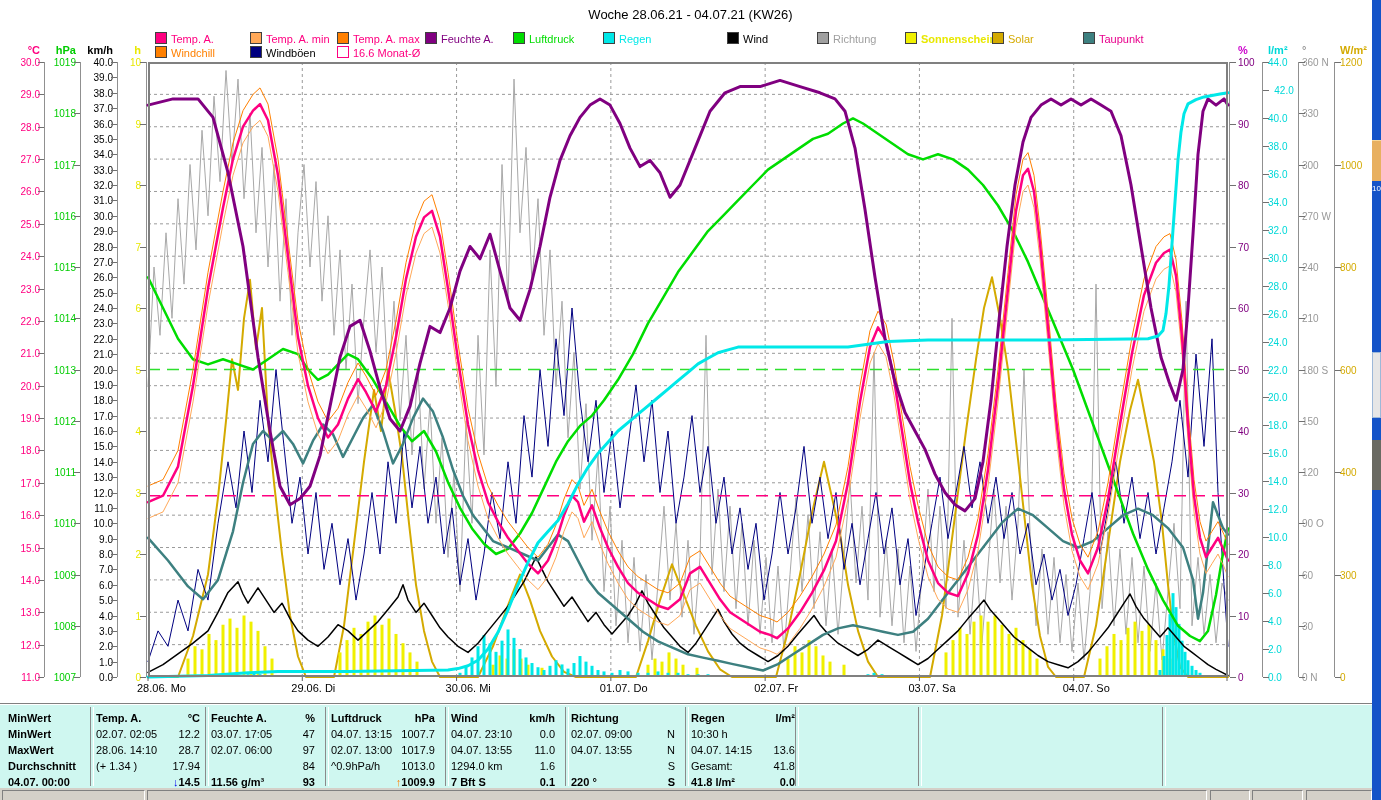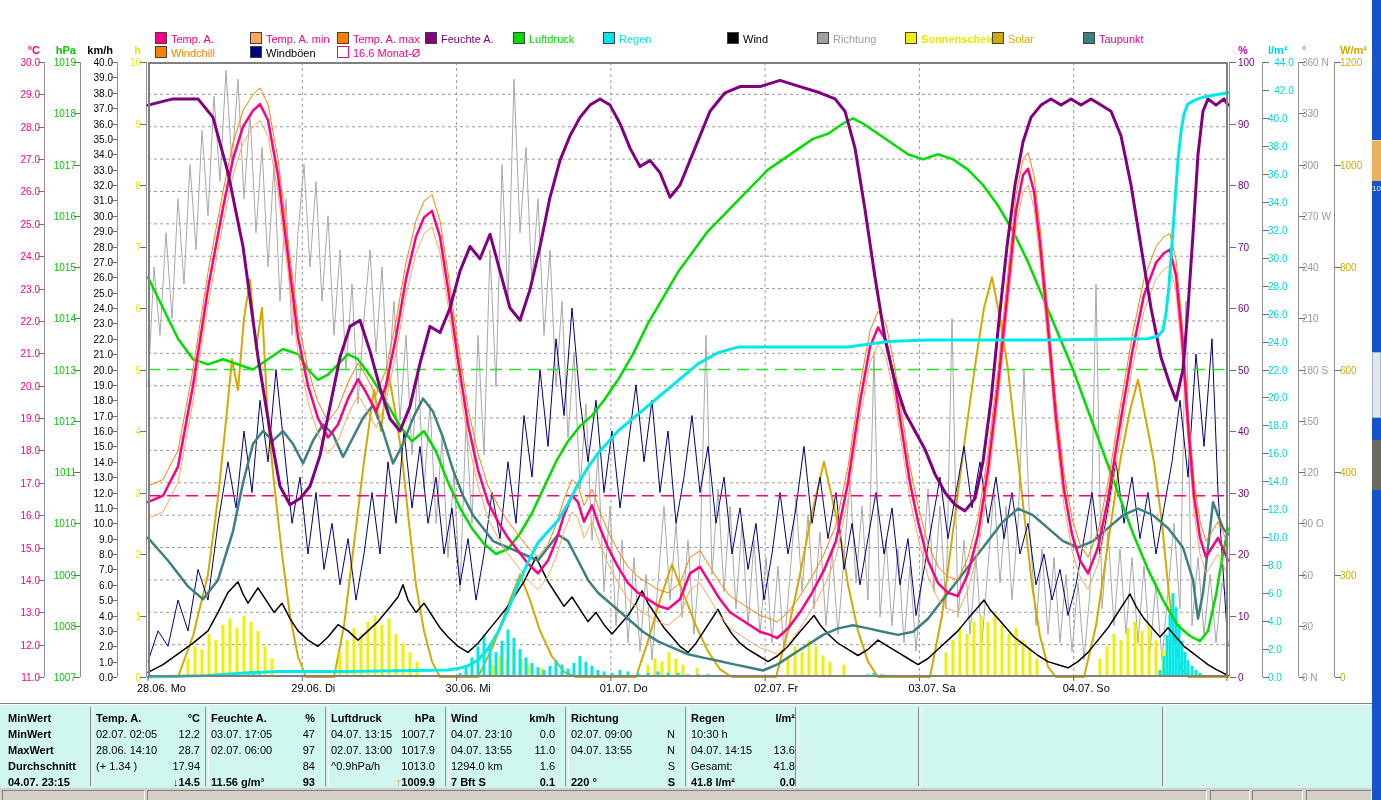--- a/index.html
+++ b/index.html
@@ -29,20 +29,21 @@
   .sseg{position:absolute;top:2px;height:9px;background:#D4D0C8;
         border-top:1px solid #808080;border-left:1px solid #808080;
         border-bottom:1px solid #fff;border-right:1px solid #fff;}
   #desktop-strip{position:absolute;left:1372px;top:0;width:9px;height:800px;background:#1453C8;}
   .frag{position:absolute;left:0;width:9px;}
 </style>
 </head>
 <body>
 
 <div id="app">
+  <div id="title">Woche 28.06.21 - 04.07.21 (KW26)</div>
   <div id="legend">
       <div class="legend-item" style="left: 155px; top: 32px; color: rgb(255, 0, 128);"><span class="legend-box" style="background: rgb(255, 0, 128);"></span><span>Temp. A.</span></div>
       <div class="legend-item" style="left: 250px; top: 32px; color: rgb(255, 0, 128);"><span class="legend-box" style="background: rgb(255, 168, 88);"></span><span>Temp. A. min</span></div>
       <div class="legend-item" style="left: 337px; top: 32px; color: rgb(255, 0, 128);"><span class="legend-box" style="background: rgb(255, 128, 0);"></span><span>Temp. A. max</span></div>
       <div class="legend-item" style="left: 425px; top: 32px; color: rgb(128, 0, 128);"><span class="legend-box" style="background: rgb(128, 0, 128);"></span><span>Feuchte A.</span></div>
       <div class="legend-item" style="left: 513px; top: 32px; color: rgb(0, 221, 0);"><span class="legend-box" style="background: rgb(0, 221, 0);"></span><span>Luftdruck</span></div>
       <div class="legend-item" style="left: 603px; top: 32px; color: rgb(0, 232, 232);"><span class="legend-box" style="background: rgb(0, 232, 232);"></span><span>Regen</span></div>
       <div class="legend-item" style="left: 727px; top: 32px; color: rgb(0, 0, 0);"><span class="legend-box" style="background: rgb(0, 0, 0);"></span><span>Wind</span></div>
       <div class="legend-item" style="left: 817px; top: 32px; color: rgb(160, 160, 160);"><span class="legend-box" style="background: rgb(160, 160, 160);"></span><span>Richtung</span></div>
       <div class="legend-item" style="left: 905px; top: 32px; color: rgb(232, 232, 0); font-weight: bold;"><span class="legend-box" style="background: rgb(240, 240, 0);"></span><span>Sonnenschein</span></div>
@@ -250,21 +251,21 @@
       <div class="tick" style="color: rgb(128, 0, 128); left: 1238px; width: 30px; top: 487.5px; text-align: left;">30</div>
       <div class="dash" style="top: 492.5px; width: 6px; left: 1230px;"></div>
       <div class="tick" style="color: rgb(128, 0, 128); left: 1238px; width: 30px; top: 549px; text-align: left;">20</div>
       <div class="dash" style="top: 554px; width: 6px; left: 1230px;"></div>
       <div class="tick" style="color: rgb(128, 0, 128); left: 1238px; width: 30px; top: 610.5px; text-align: left;">10</div>
       <div class="dash" style="top: 615.5px; width: 6px; left: 1230px;"></div>
       <div class="tick" style="color: rgb(128, 0, 128); left: 1238px; width: 30px; top: 672px; text-align: left;">0</div>
       <div class="dash" style="top: 677px; width: 6px; left: 1230px;"></div>
       <div class="axis-unit" style="color: rgb(0, 216, 216); top: 44px; left: 1268px; width: 32px; text-align: left;">l/m²</div>
       <div class="rule" style="left: 1262px; top: 62px; height: 615px;"></div>
-      <div class="tick" style="color: rgb(0, 216, 216); left: 1268px; width: 32px; top: 57px; text-align: center;">44.0</div>
+      <div class="tick" style="color: rgb(0, 216, 216); left: 1268px; width: 32px; top: 57px; text-align: left;">44.0</div>
       <div class="dash" style="top: 62px; width: 6px; left: 1263px;"></div>
       <div class="tick" style="color: rgb(0, 216, 216); left: 1268px; width: 32px; top: 84.9545px; text-align: center;">42.0</div>
       <div class="dash" style="top: 89.9545px; width: 6px; left: 1263px;"></div>
       <div class="tick" style="color: rgb(0, 216, 216); left: 1268px; width: 32px; top: 112.909px; text-align: left;">40.0</div>
       <div class="dash" style="top: 117.909px; width: 6px; left: 1263px;"></div>
       <div class="tick" style="color: rgb(0, 216, 216); left: 1268px; width: 32px; top: 140.864px; text-align: left;">38.0</div>
       <div class="dash" style="top: 145.864px; width: 6px; left: 1263px;"></div>
       <div class="tick" style="color: rgb(0, 216, 216); left: 1268px; width: 32px; top: 168.818px; text-align: left;">36.0</div>
       <div class="dash" style="top: 173.818px; width: 6px; left: 1263px;"></div>
       <div class="tick" style="color: rgb(0, 216, 216); left: 1268px; width: 32px; top: 196.773px; text-align: left;">34.0</div>
@@ -550,21 +551,21 @@
         <div class="trow">
           <span>MinWert</span>
         </div>
         <div class="trow">
           <span>MaxWert</span>
         </div>
         <div class="trow">
           <span>Durchschnitt</span>
         </div>
         <div class="trow">
-          <span>04.07. 23:15</span>
+          <span>04.07. 00:00</span>
         </div>
       </div>
       <div class="tcol" style="left: 96px; width: 104px;">
         <div class="trow b">
           <span>Temp. A.</span>
           <span>°C</span>
         </div>
         <div class="trow">
           <span>02.07.  02:05</span>
           <span>12.2</span>

